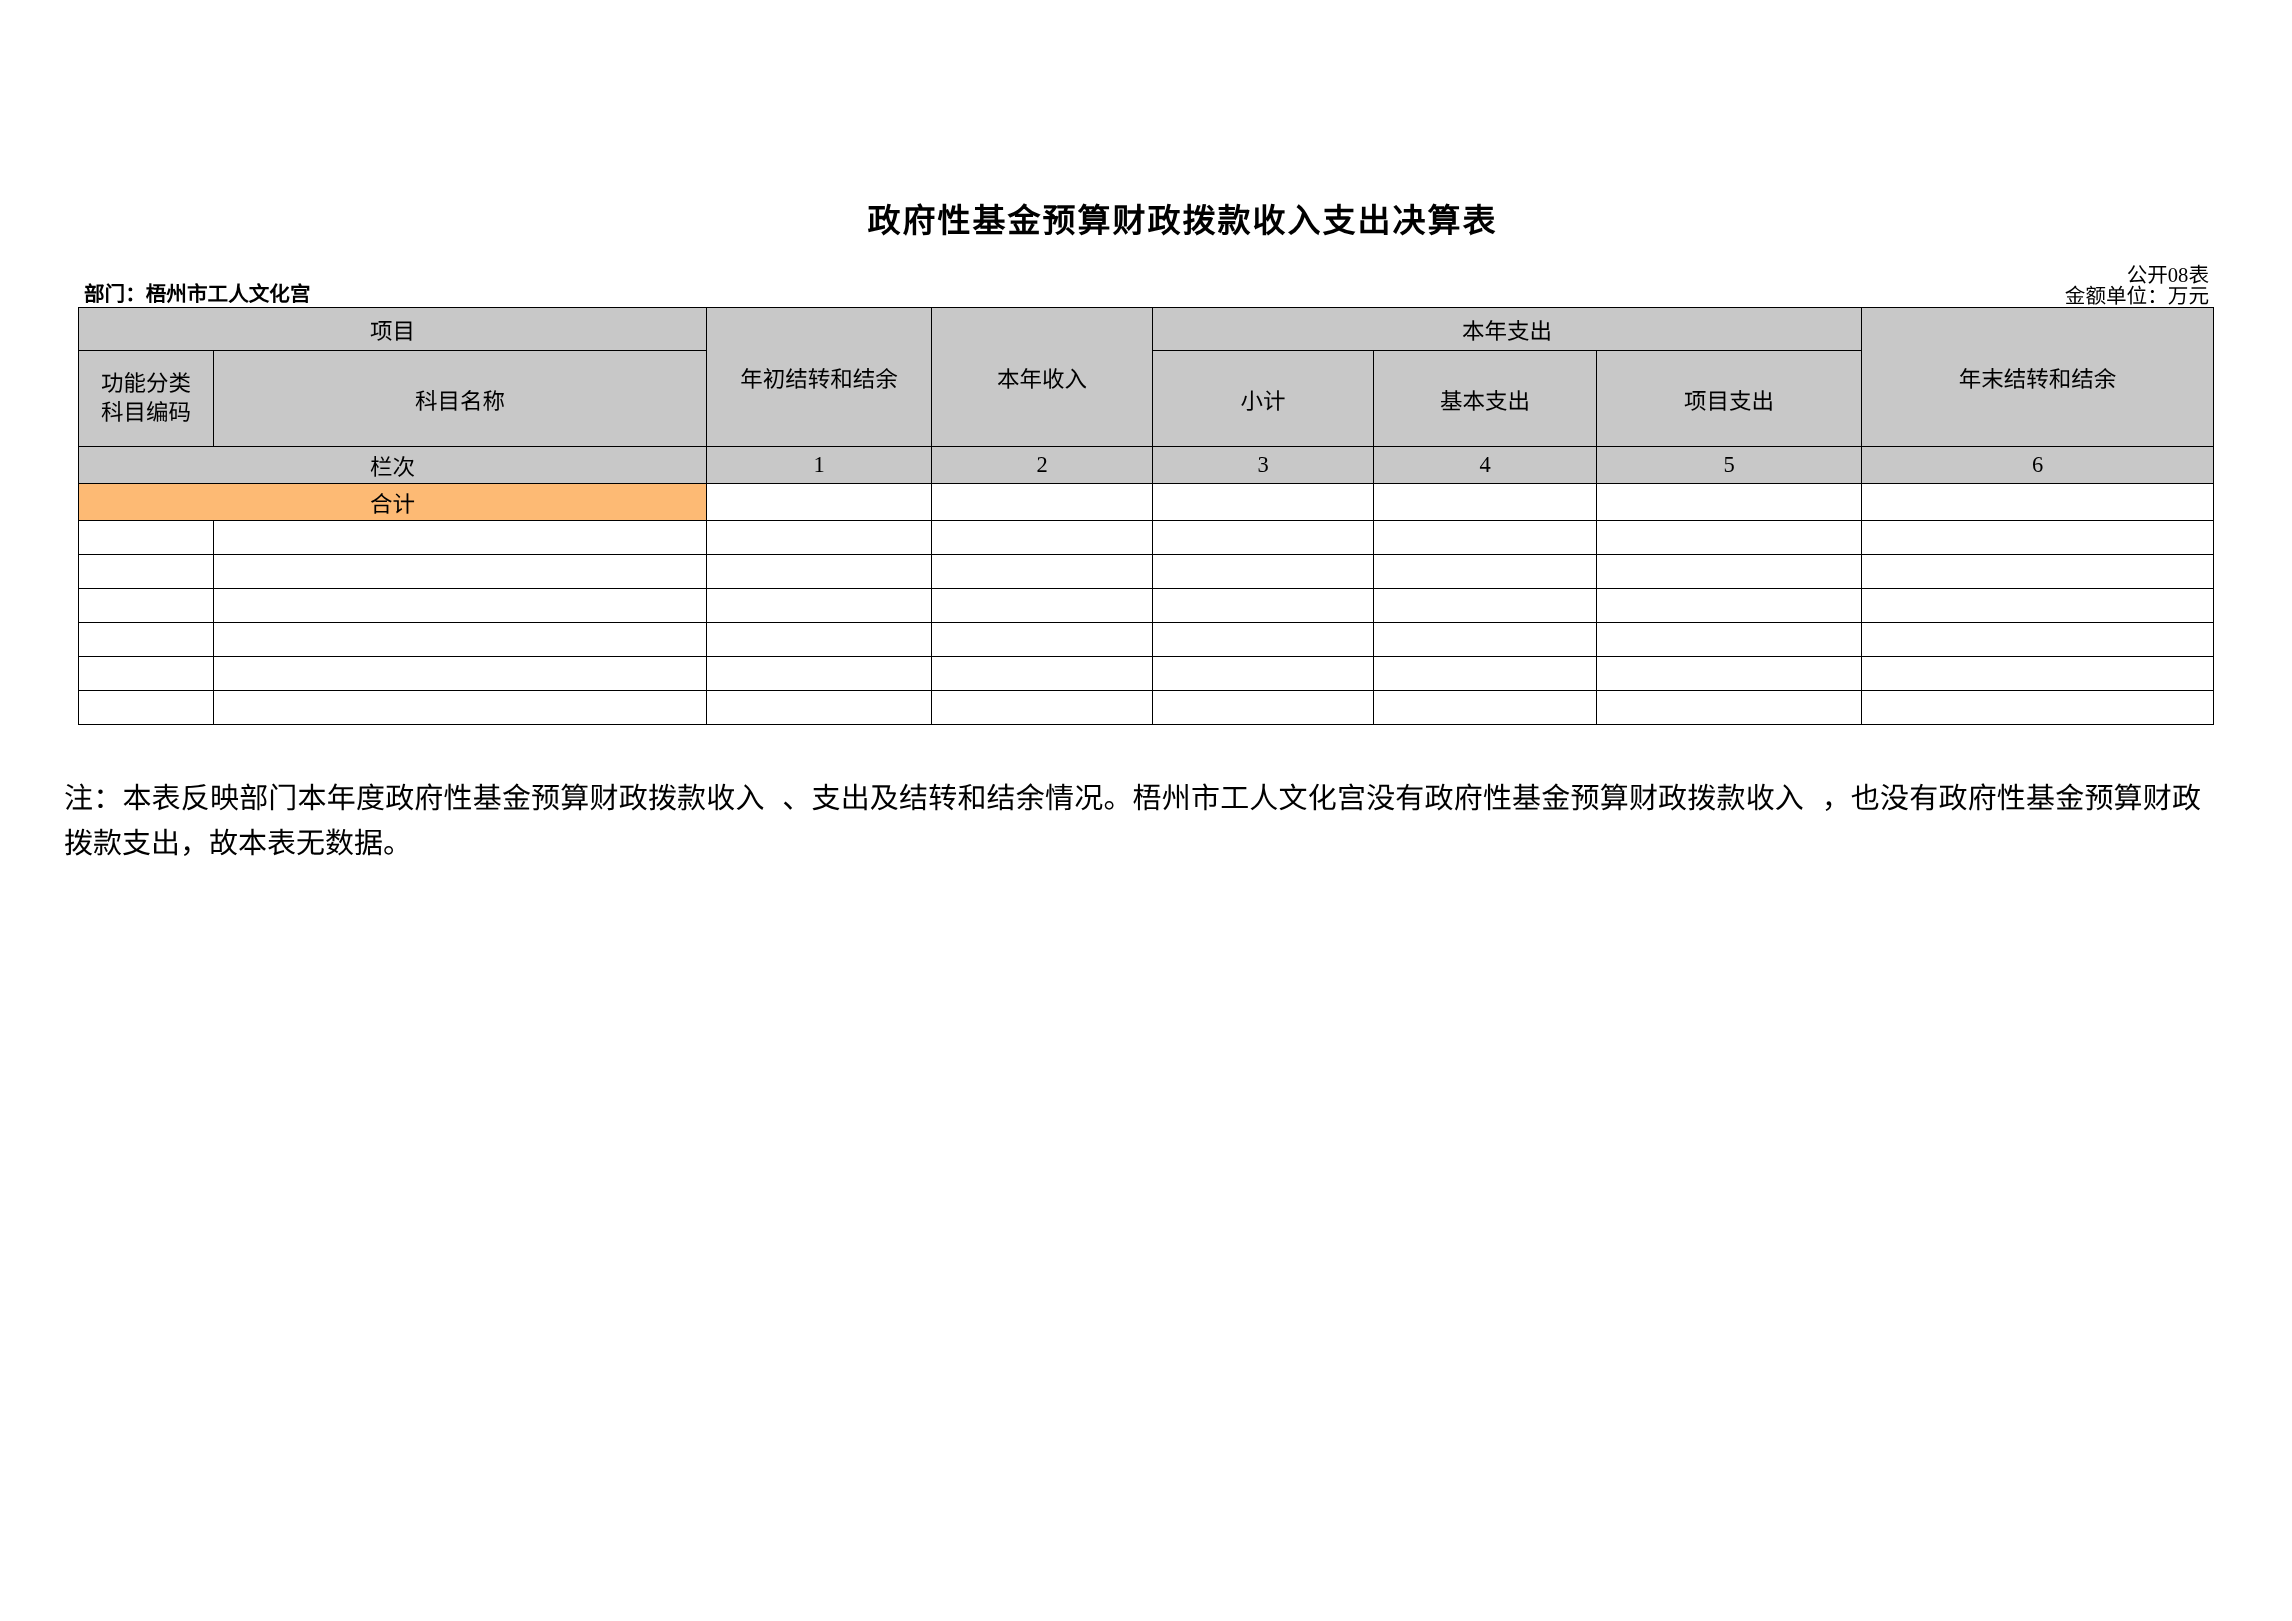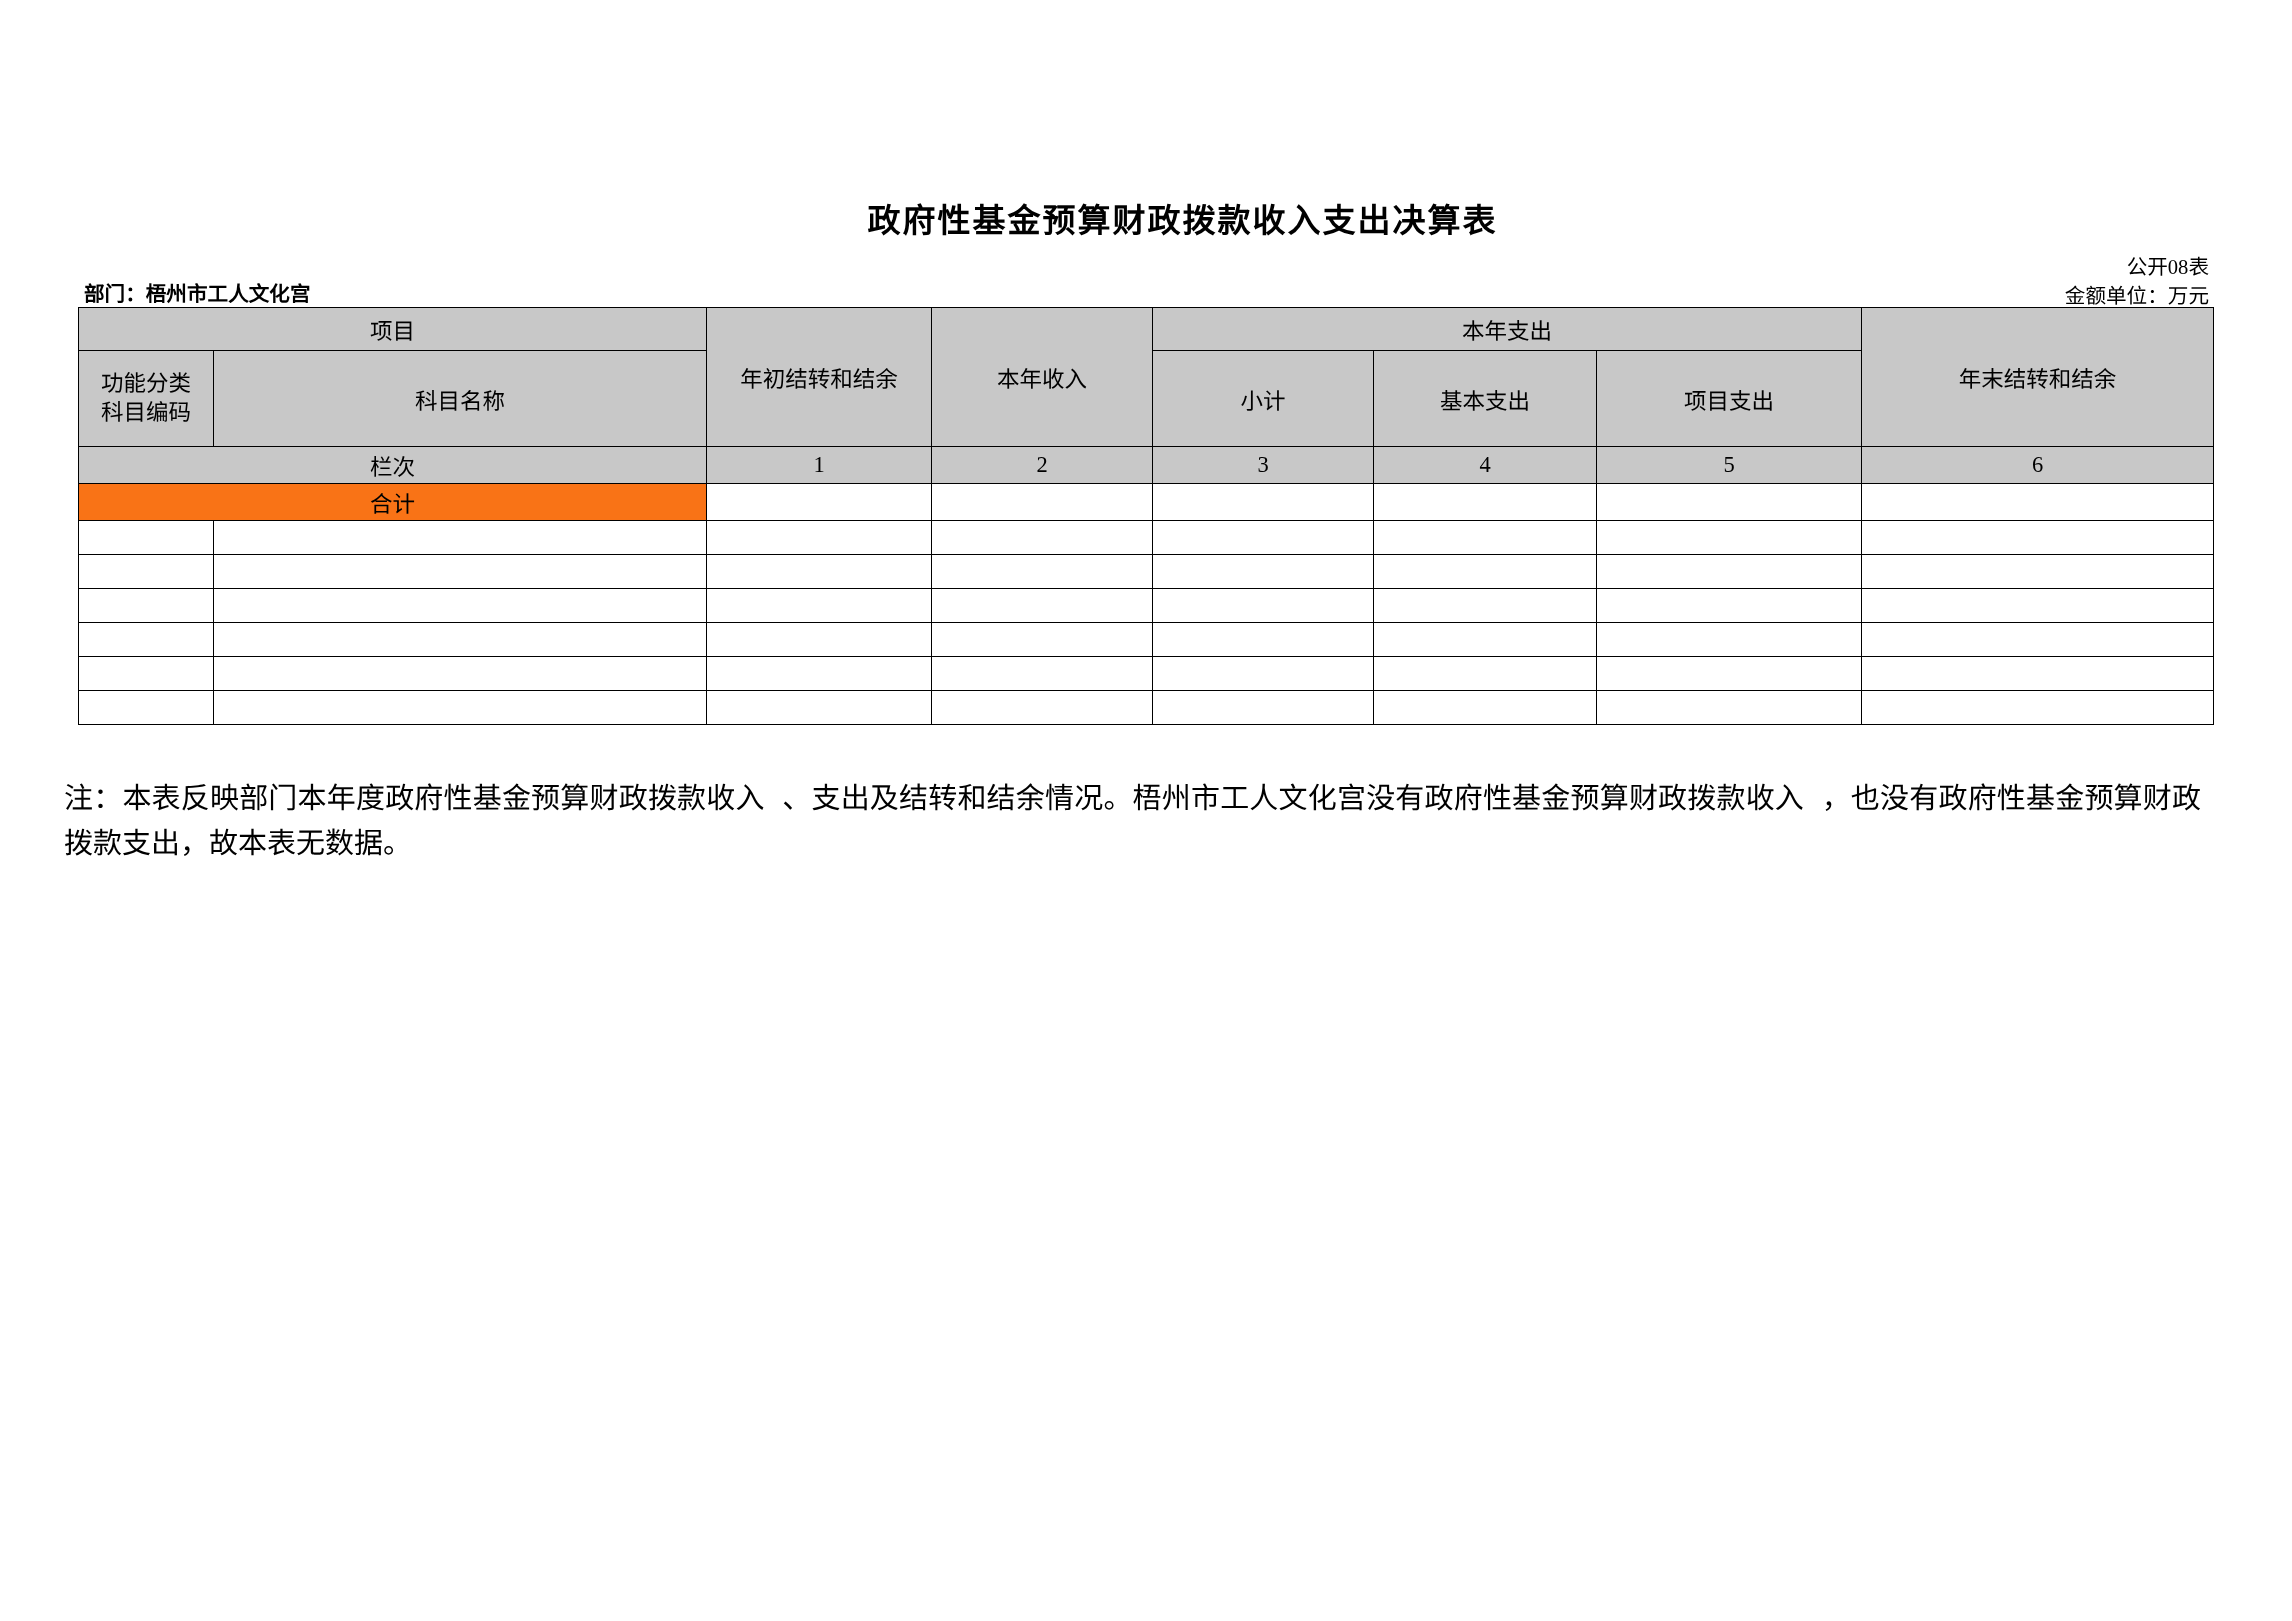--- a/index.html
+++ b/index.html
@@ -30,21 +30,21 @@
     text-align: center;
     font-size: 33px;
     font-weight: bold;
     letter-spacing: 2px;
     font-family: "Liberation Serif", "DejaVu Serif", serif;
     padding-left: 36px;
   }
 
   .form-no {
     position: absolute;
-    top: 250px;
+    top: 258px;
     right: 84px;
     font-size: 20.6px;
     text-align: right;
     white-space: nowrap;
   }
   .unit-note {
     position: absolute;
     top: 279px;
     right: 84px;
     font-size: 20.6px;
@@ -91,21 +91,21 @@
     height: 37px;
     background: #a21caf;
   }
   .row-lan .num {
     background: #c8c8c8;
   }
   .row-total {
     height: 37px;
   }
   .row-total .lbl {
-    background: #f97316;
+    background: #fdba74;
   }
   .row-empty {
     height: 32px;
   }
   .two-line {
     line-height: 1.25;
   }
 
   .note {
     position: absolute;

